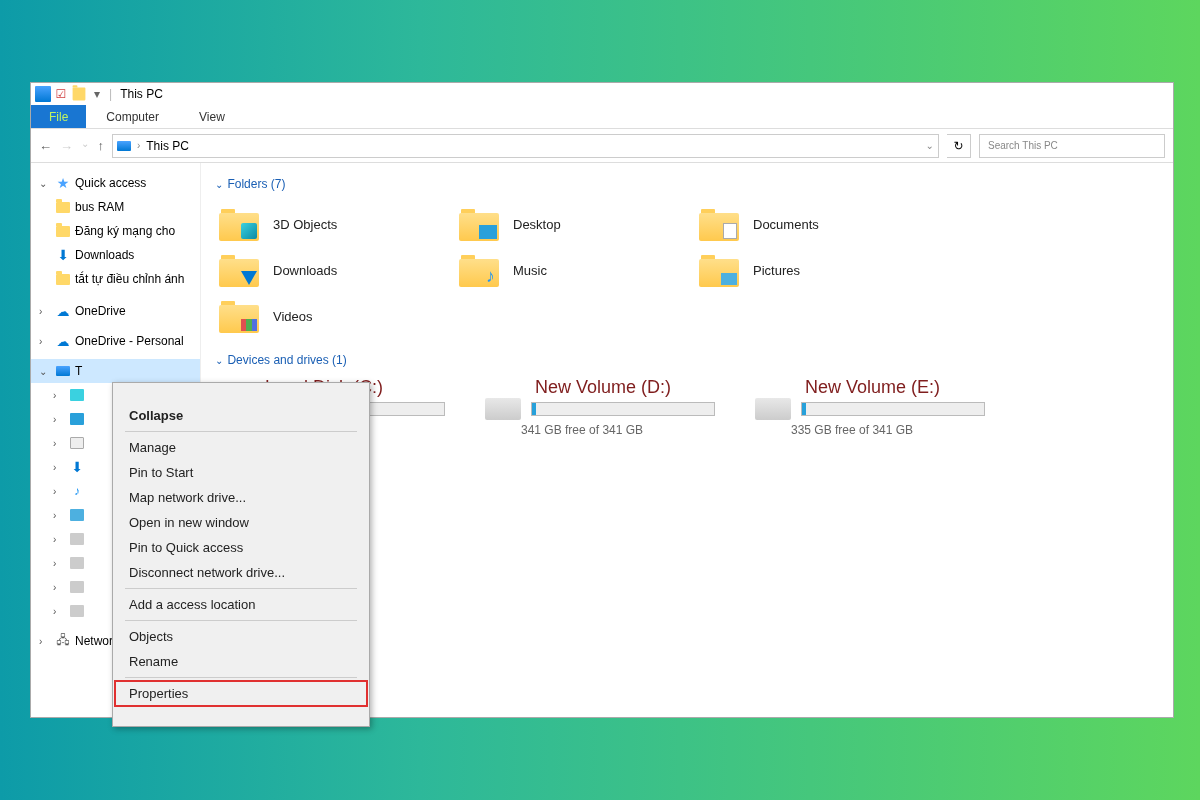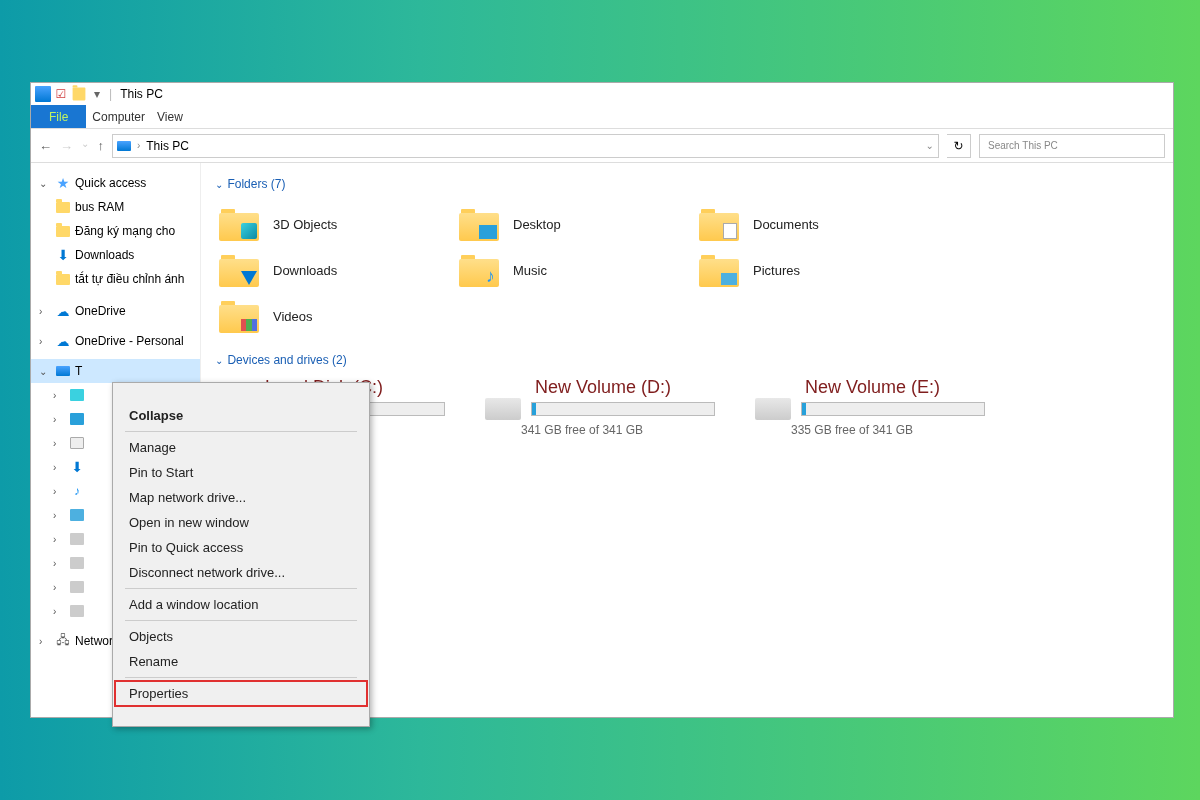--- a/index.html
+++ b/index.html
@@ -4,21 +4,21 @@
 <style>
 * { margin: 0; padding: 0; box-sizing: border-box; font-family: "Segoe UI", Tahoma, sans-serif; }
 body { width: 1200px; height: 800px; background: linear-gradient(90deg, #0d9ba8 0%, #2db89a 35%, #5dd65e 100%); overflow: hidden; }
 .window { position: absolute; top: 82px; left: 30px; width: 1144px; height: 636px; background: #fff; border: 1px solid #aaa; display: flex; flex-direction: column; }
 .titlebar { height: 22px; display: flex; align-items: center; padding: 0 4px; font-size: 12px; gap: 4px; }
 .titlebar .qat { display: flex; align-items: center; gap: 2px; }
 .titlebar .qat span { width: 16px; height: 16px; display: flex; align-items: center; justify-content: center; }
 .titlebar .title { margin-left: 4px; }
 .ribbon-tabs { height: 24px; display: flex; align-items: center; font-size: 12px; border-bottom: 1px solid #ddd; }
 .ribbon-tabs .file-tab { background: #1976d2; color: #bef264; padding: 4px 18px; height: 100%; display: flex; align-items: center; }
-.ribbon-tabs .tab { padding: 4px 6px; color: #333; }
+.ribbon-tabs .tab { padding: 4px 20px; color: #333; }
 .navbar { height: 34px; display: flex; align-items: center; border-bottom: 1px solid #ddd; padding: 0 8px; gap: 8px; }
 .navbar .nav-btns { display: flex; gap: 8px; color: #555; }
 .navbar .nav-btns span { font-size: 13px; }
 .navbar .nav-btns .disabled { color: #ccc; }
 .addrbar { flex: 1; height: 24px; border: 1px solid #ccc; display: flex; align-items: center; padding: 0 4px; gap: 6px; font-size: 12px; }
 .addrbar .chev { color: #888; font-size: 10px; }
 .addrbar .spacer { flex: 1; }
 .refresh { width: 24px; height: 24px; border: 1px solid #ccc; border-left: none; display: flex; align-items: center; justify-content: center; font-size: 12px; }
 .searchbox { width: 186px; height: 24px; border: 1px solid #ccc; padding: 0 8px; font-size: 10px; color: #888; display: flex; align-items: center; }
 .body { flex: 1; display: flex; overflow: hidden; }
@@ -284,21 +284,21 @@
               <div class="tab"></div>
               <div class="back"></div>
               <div class="overlay ov-vid"></div>
             </div>
             <span class="label">Videos</span>
           </div>
       </div>
 
       <div class="section-header">
           <span class="disc">⌄</span>
-          <span>Devices and drives (2)</span>
+          <span>Devices and drives (1)</span>
         </div>
       <div class="drives">
         <div class="drive">
           <div class="name">Local Disk (C:)</div>
           <div class="row">
               <div class="drive-icon win"></div>
               <div class="bar">
                 <div class="fill" style="width:52%"></div>
               </div>
             </div>
@@ -332,19 +332,19 @@
 <div class="context-menu" style="top:382px;left:112px">
   <div class="menu-item bold">Collapse</div>
   <div class="menu-sep"></div>
   <div class="menu-item">Manage</div>
   <div class="menu-item">Pin to Start</div>
   <div class="menu-item">Map network drive...</div>
   <div class="menu-item">Open in new window</div>
   <div class="menu-item">Pin to Quick access</div>
   <div class="menu-item">Disconnect network drive...</div>
   <div class="menu-sep"></div>
-  <div class="menu-item">Add a window location</div>
+  <div class="menu-item">Add a access location</div>
   <div class="menu-sep"></div>
   <div class="menu-item">Objects</div>
   <div class="menu-item">Rename</div>
   <div class="menu-sep"></div>
   <div class="menu-item highlighted">Properties</div>
 </div>
 
 </body></html>

